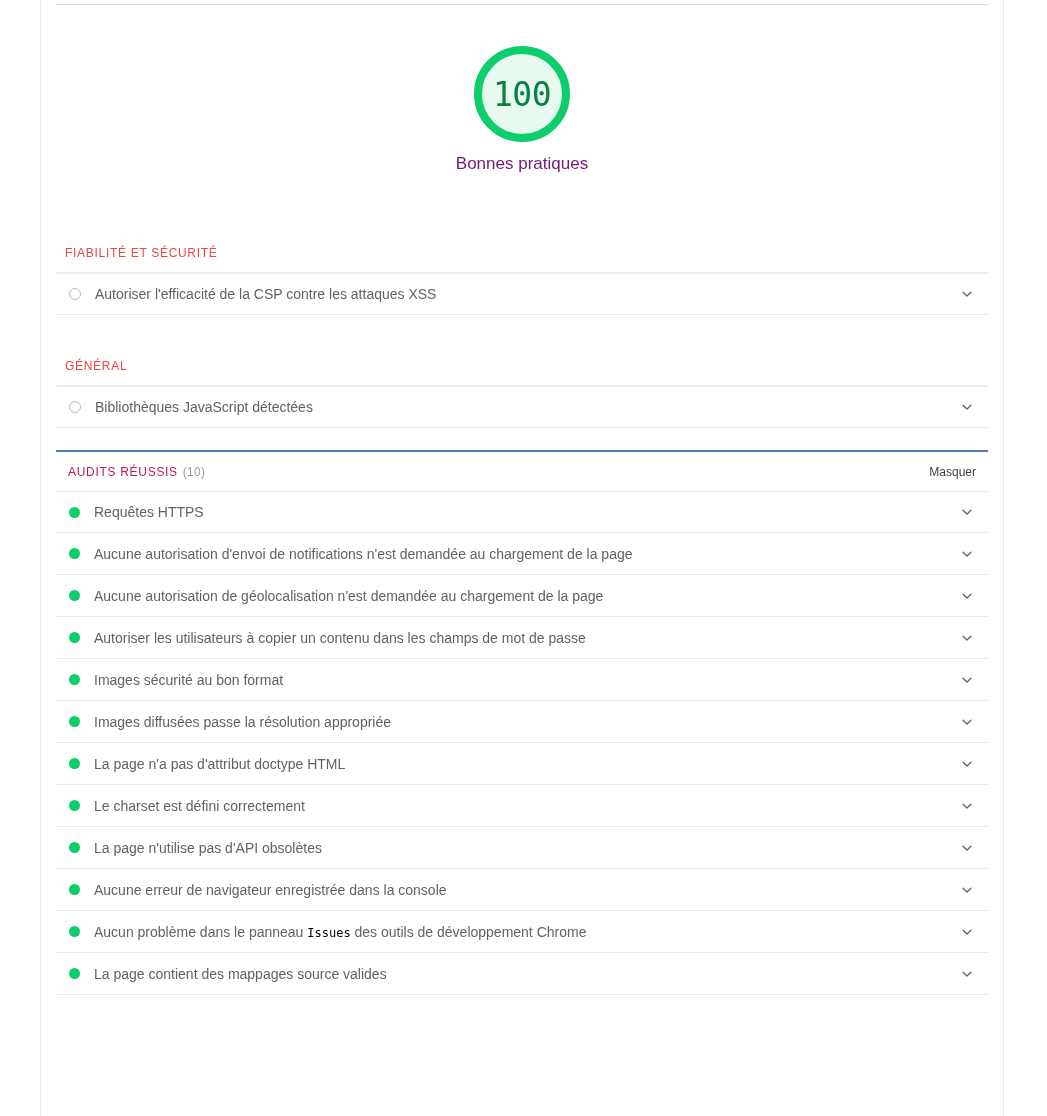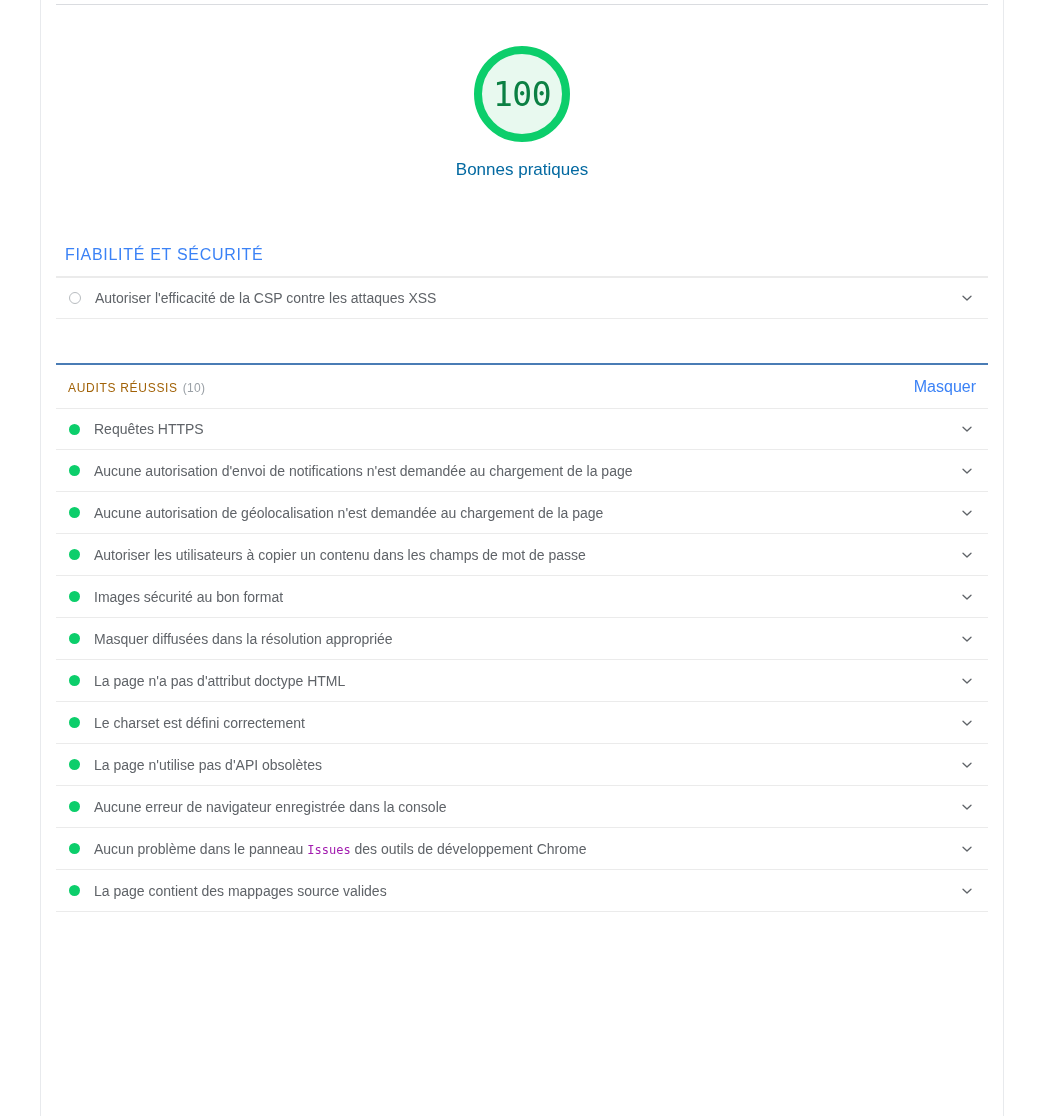--- a/index.html
+++ b/index.html
@@ -63,28 +63,28 @@
     justify-content: center;
   }
   .gauge-value {
     font-family: "DejaVu Sans Mono", "Liberation Mono", monospace;
     font-size: 33px;
     line-height: 1;
     color: #0b8043;
     letter-spacing: -0.5px;
   }
   .gauge-label {
-    margin-top: 18px;
+    margin-top: 12px;
     font-size: 17px;
-    color: #0369a1;
+    color: #701a75;
   }
   .section-title {
-    font-size: 16px;
+    font-size: 12px;
     letter-spacing: 0.7px;
-    color: #3b82f6;
+    color: #ef4444;
     padding: 0 0 0 12px;
     margin-left: 12px;
   }
   .rule {
     height: 1px;
     background: #ebebeb;
     margin: 12px 15px 0 15px;
   }
   .rule-blue {
     height: 2px;
@@ -125,21 +125,21 @@
   .audit-title {
     flex: 1 1 auto;
     font-size: 14px;
     color: #5f6368;
     white-space: nowrap;
     overflow: hidden;
   }
   .audit-title code {
     font-family: "DejaVu Sans Mono", "Liberation Mono", monospace;
     font-size: 12px;
-    color: #a21caf;
+    color: #000000;
   }
   .chevron {
     flex: 0 0 auto;
     width: 26px;
     height: 26px;
     margin-right: 8px;
     display: flex;
     align-items: center;
     justify-content: center;
   }
@@ -149,32 +149,32 @@
   .group-header {
     display: flex;
     align-items: baseline;
     margin: 0 15px;
     padding: 13px 12px 12px 12px;
     box-sizing: border-box;
   }
   .group-title {
     font-size: 12px;
     letter-spacing: 0.7px;
-    color: #a16207;
+    color: #be185d;
   }
   .group-count {
     font-size: 12px;
     color: #9aa0a6;
     margin-left: 5px;
     letter-spacing: 0.3px;
   }
   .group-toggle {
     margin-left: auto;
-    font-size: 16px;
-    color: #3b82f6;
+    font-size: 12px;
+    color: #404040;
     cursor: pointer;
   }
   .spacer-after { height: 21px; }
 </style>
 </head>
 <body>
 
 <div class="page">
   <div class="card">
     <div class="card-top-rule"></div>
@@ -195,20 +195,36 @@
               <span class="bullet info"></span>
               <span class="audit-title">Autoriser l'efficacité de la CSP contre les attaques XSS</span>
               <span class="chevron">
                 <svg width="14" height="14" viewBox="0 0 14 14" aria-hidden="true">
                   <path d="M3 5.2 L7 9 L11 5.2" fill="none" stroke="#5f6368" stroke-width="1.3" stroke-linecap="round" stroke-linejoin="round"></path>
                 </svg>
               </span>
             </div>
           </div>
           <div class="spacer-after" style="height: 44px;"></div>
+        </div>
+        <div>
+          <div class="section-title">GÉNÉRAL</div>
+          <div class="rule"></div>
+          <div class="audit-list">
+            <div class="audit-row">
+              <span class="bullet info"></span>
+              <span class="audit-title">Bibliothèques JavaScript détectées</span>
+              <span class="chevron">
+                <svg width="14" height="14" viewBox="0 0 14 14" aria-hidden="true">
+                  <path d="M3 5.2 L7 9 L11 5.2" fill="none" stroke="#5f6368" stroke-width="1.3" stroke-linecap="round" stroke-linejoin="round"></path>
+                </svg>
+              </span>
+            </div>
+          </div>
+          <div class="spacer-after" style="height: 22px;"></div>
         </div>
         <div>
           <div class="rule-blue" style="background: rgb(74, 124, 181);"></div>
           <div class="group-header">
             <span class="group-title">AUDITS RÉUSSIS</span>
             <span class="group-count">(10)</span>
             <span class="group-toggle">Masquer</span>
           </div>
           <div class="audit-list">
             <div class="audit-row">
@@ -251,21 +267,21 @@
               <span class="bullet pass"></span>
               <span class="audit-title">Images sécurité au bon format</span>
               <span class="chevron">
                 <svg width="14" height="14" viewBox="0 0 14 14" aria-hidden="true">
                   <path d="M3 5.2 L7 9 L11 5.2" fill="none" stroke="#5f6368" stroke-width="1.3" stroke-linecap="round" stroke-linejoin="round"></path>
                 </svg>
               </span>
             </div>
             <div class="audit-row">
               <span class="bullet pass"></span>
-              <span class="audit-title">Masquer diffusées dans la résolution appropriée</span>
+              <span class="audit-title">Images diffusées passe la résolution appropriée</span>
               <span class="chevron">
                 <svg width="14" height="14" viewBox="0 0 14 14" aria-hidden="true">
                   <path d="M3 5.2 L7 9 L11 5.2" fill="none" stroke="#5f6368" stroke-width="1.3" stroke-linecap="round" stroke-linejoin="round"></path>
                 </svg>
               </span>
             </div>
             <div class="audit-row">
               <span class="bullet pass"></span>
               <span class="audit-title">La page n'a pas d'attribut doctype HTML</span>
               <span class="chevron">

